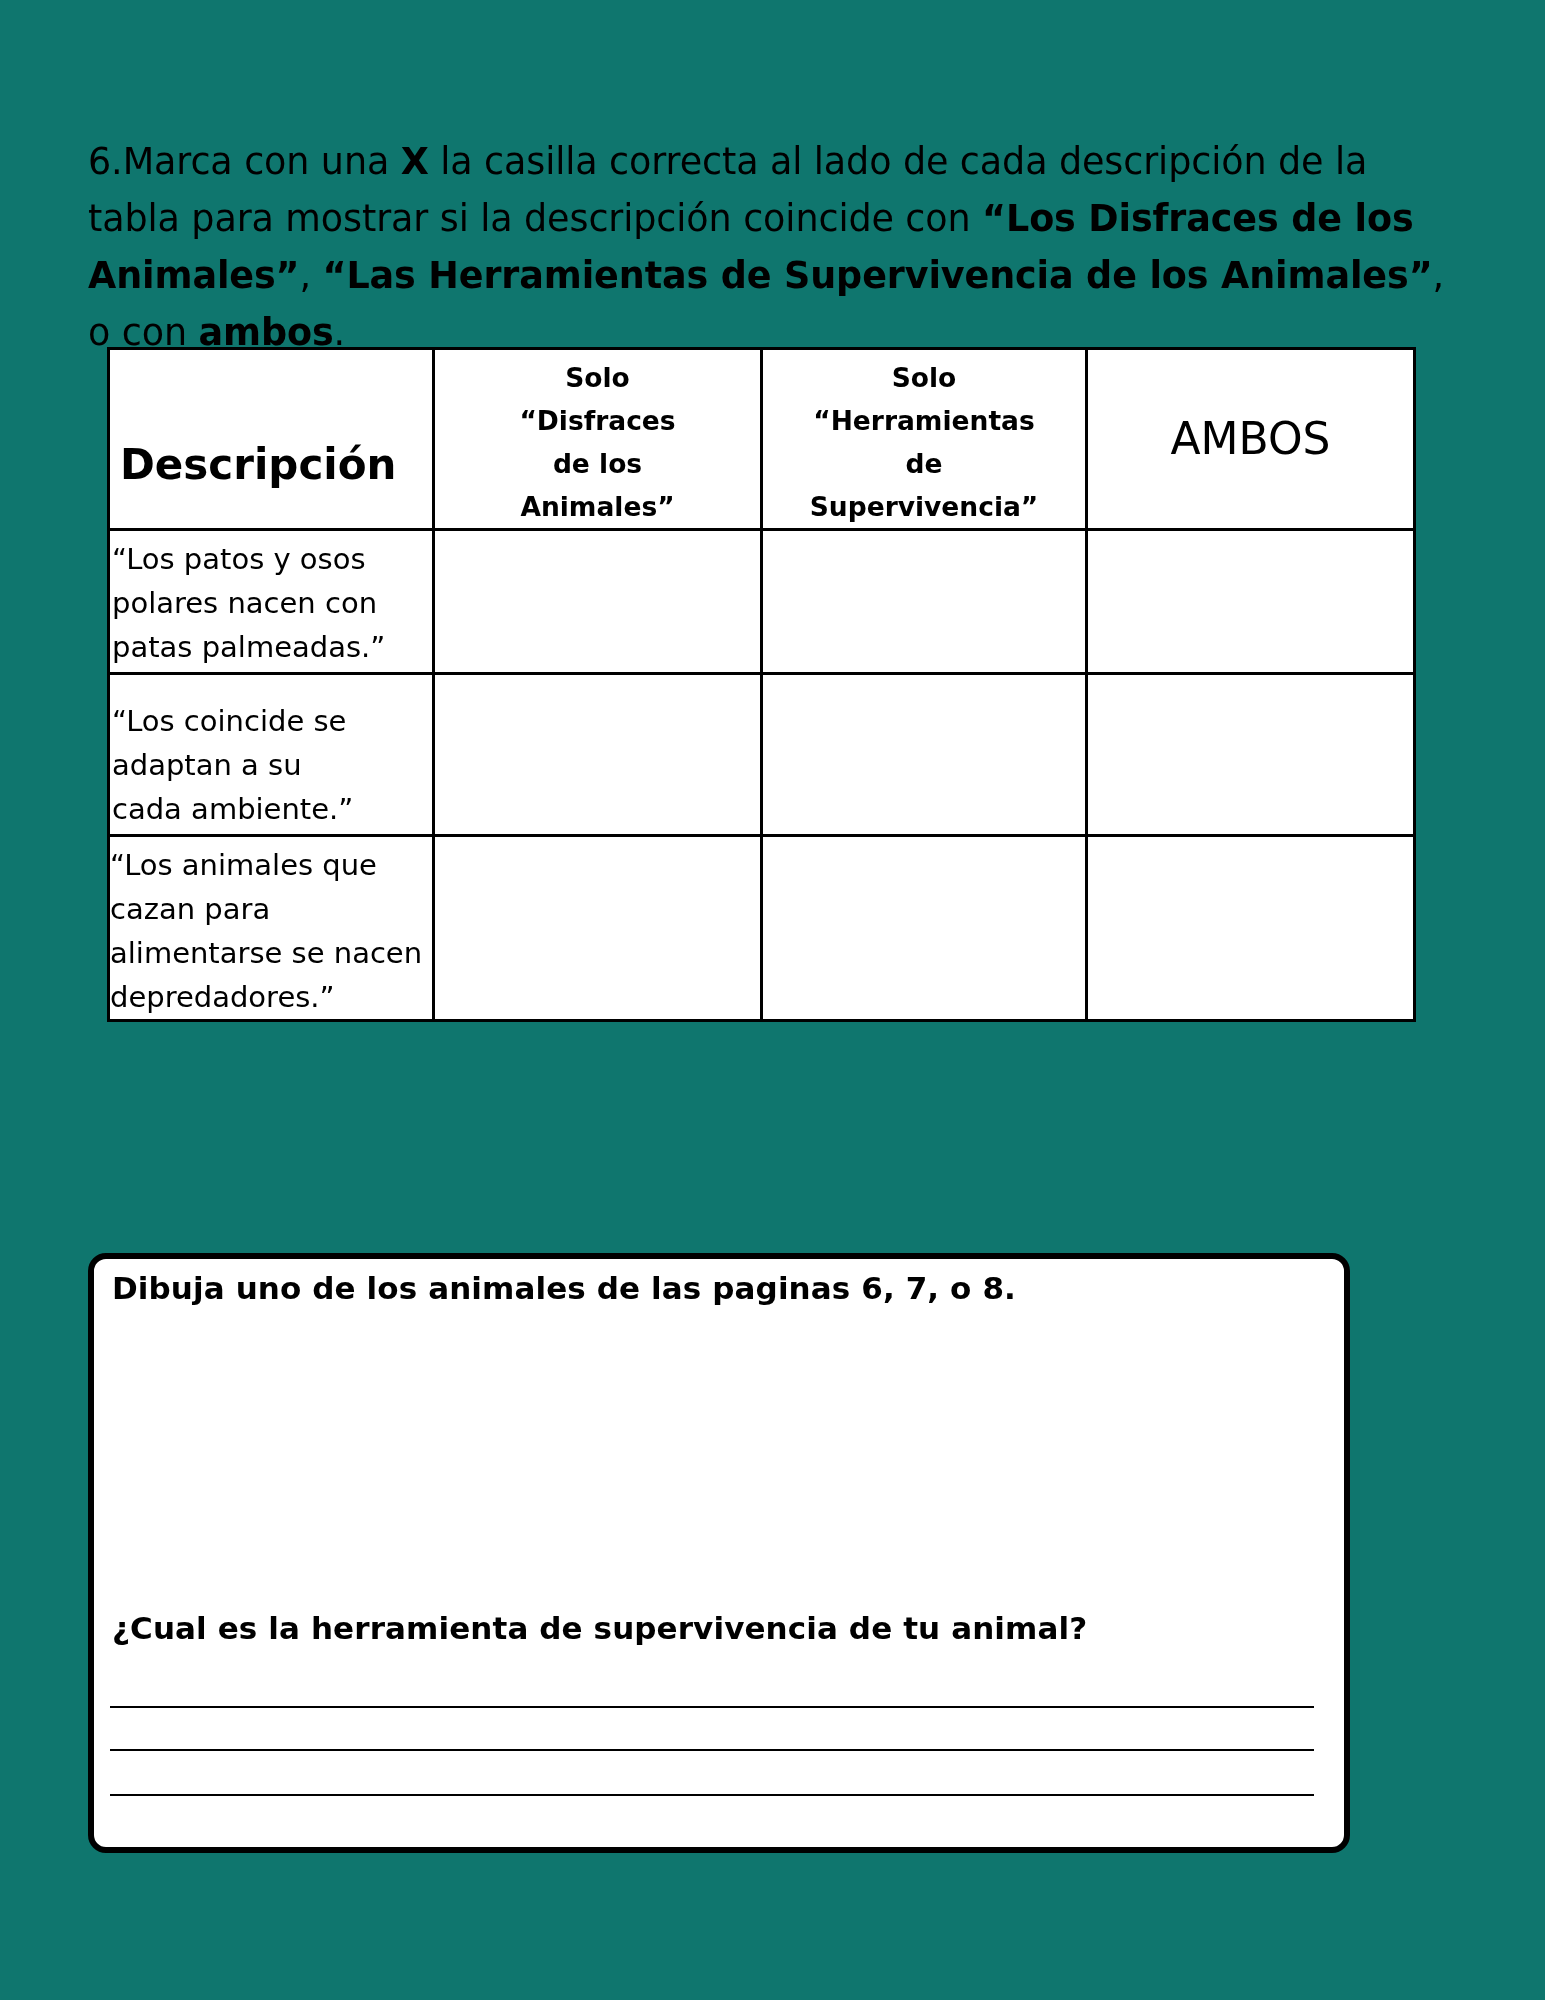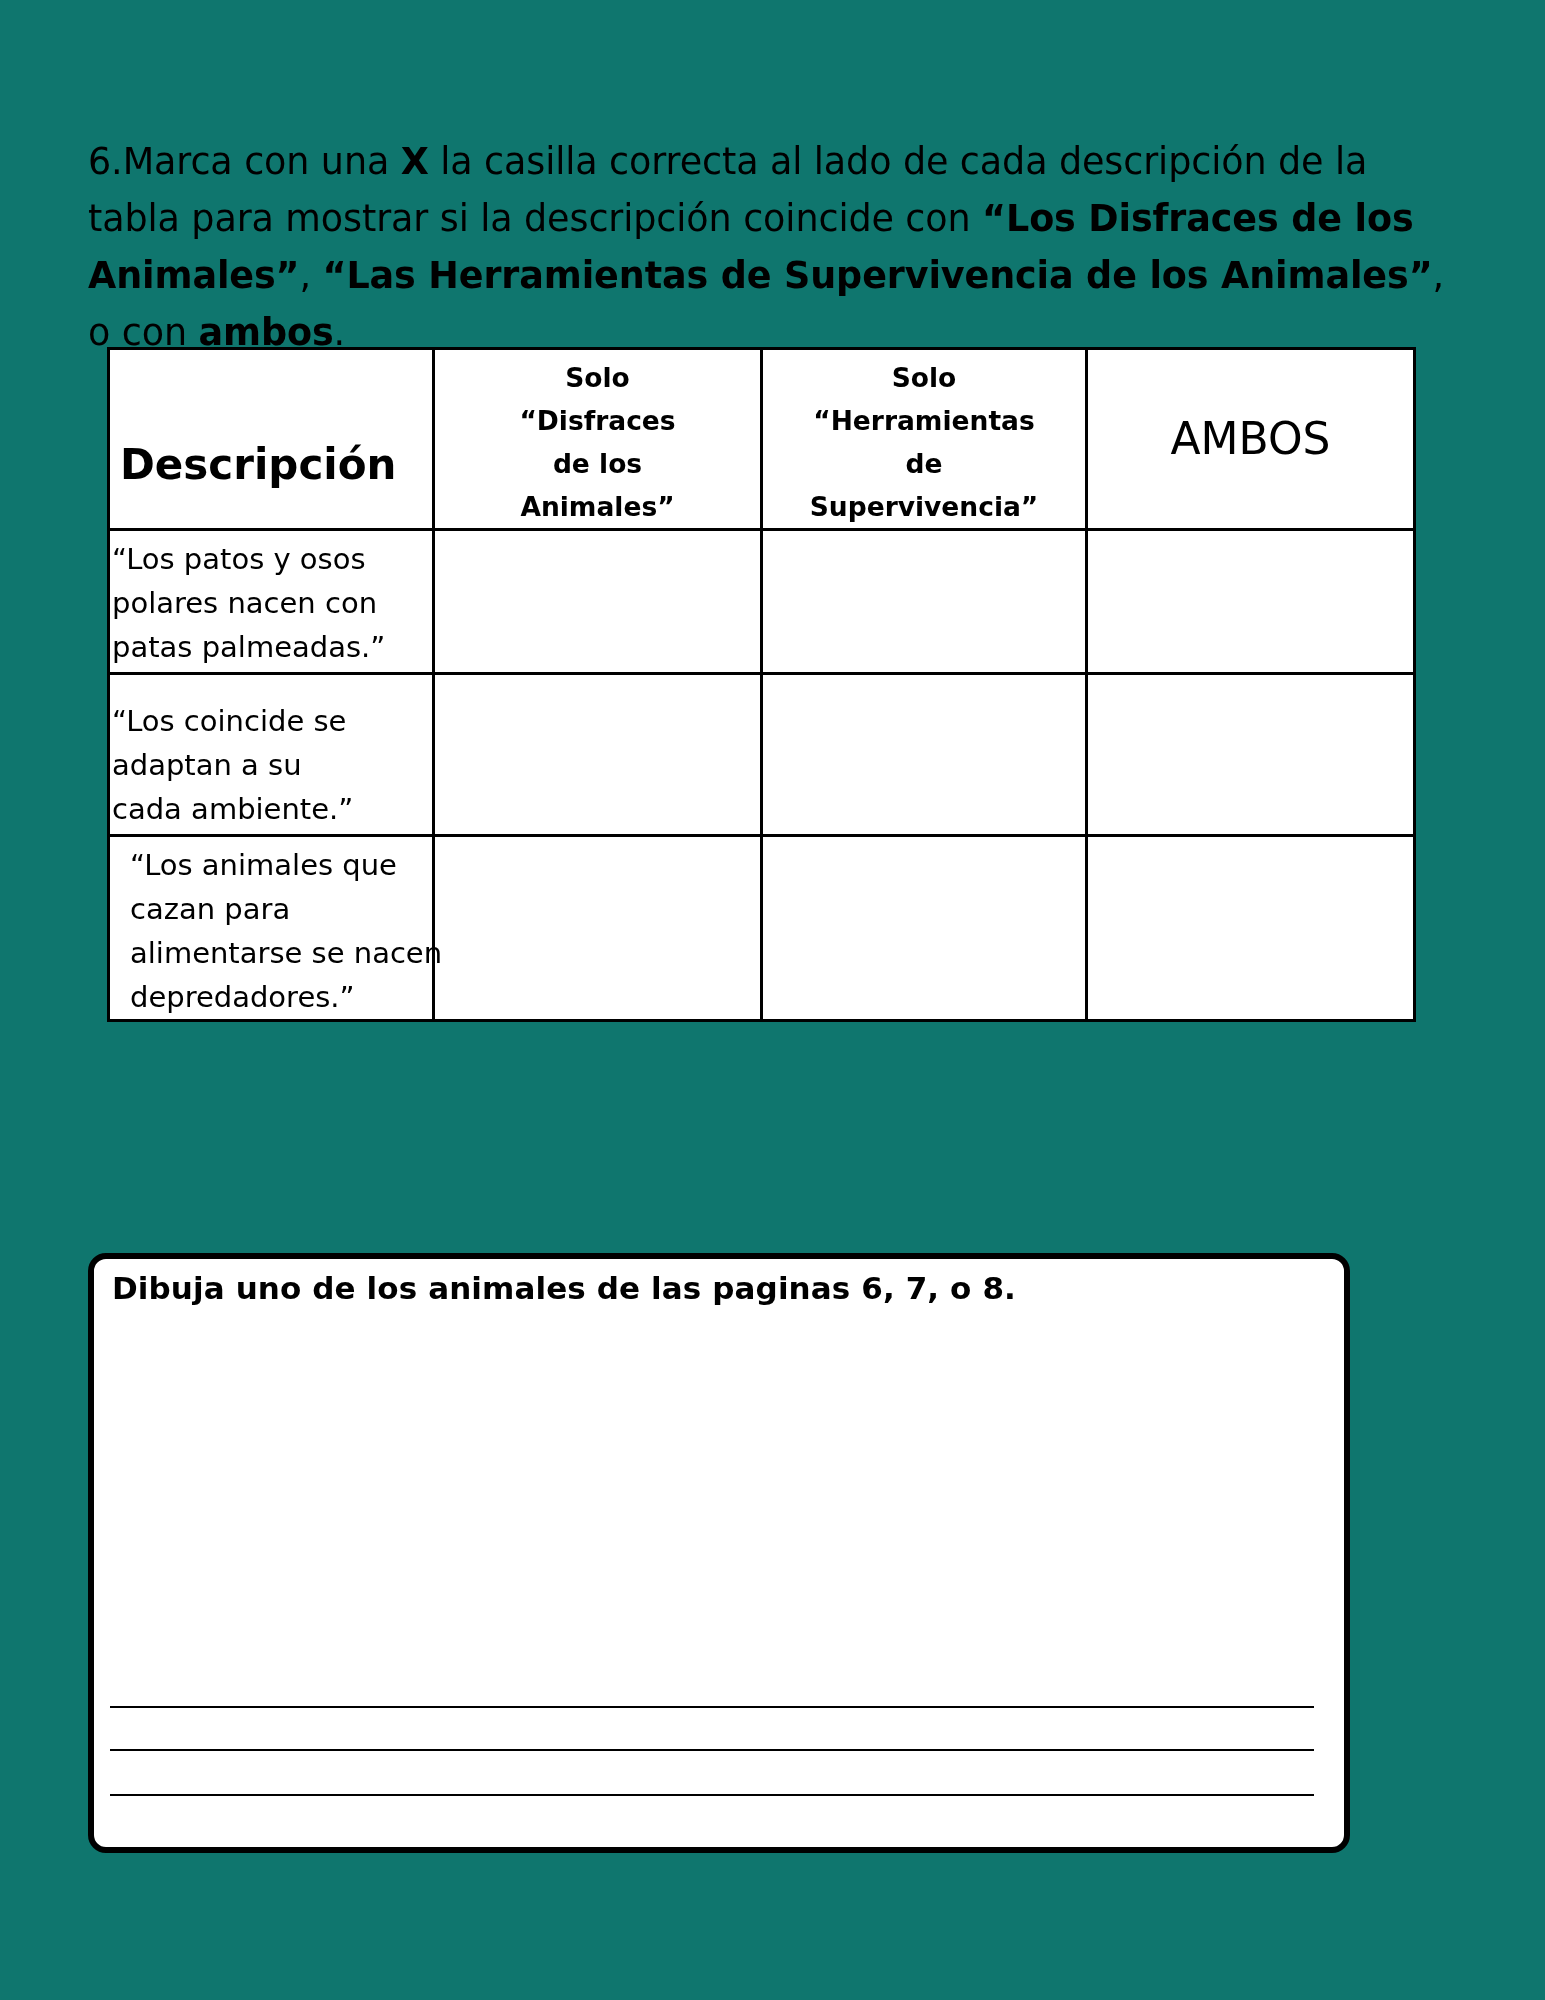--- a/index.html
+++ b/index.html
@@ -100,21 +100,20 @@
   }
   .r1 { height: 134px; }
   .r2 { height: 135px; }
   .r3 { height: 135px; }
   .r4 { height: 130px; }
   .cell-desc.flush { padding-left: 2px !important; }
   .cell-blank { }
 
   .desc-overflow {
     white-space: nowrap;
-    padding-left: 20px;
   }
 
   
   .draw-box {
     position: absolute;
     left: 88px;
     top: 1253px;
     width: 1262px;
     height: 600px;
     border: 6px solid #000000;
@@ -218,20 +217,21 @@
           <td class="cell-blank r4"></td>
           <td class="cell-blank r4"></td>
           <td class="cell-blank r4"></td>
         </tr>
       </tbody>
     </table>
   </div>
 
   <div class="draw-box">
     <div class="draw-title">Dibuja uno de los animales de las paginas 6, 7, o 8.</div>
+    <div class="draw-question">¿Cual es la herramienta de supervivencia de tu animal?</div>
     <div class="answer-lines">
       <div class="answer-line"></div>
       <div class="answer-line"></div>
       <div class="answer-line last"></div>
     </div>
   </div>
 
 </div>
 
 </body></html>

